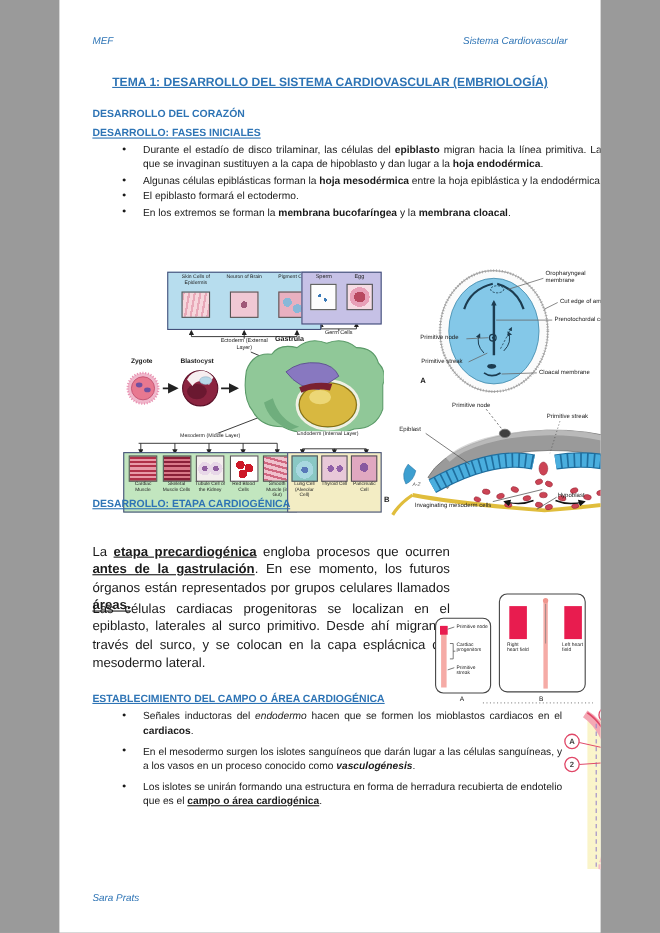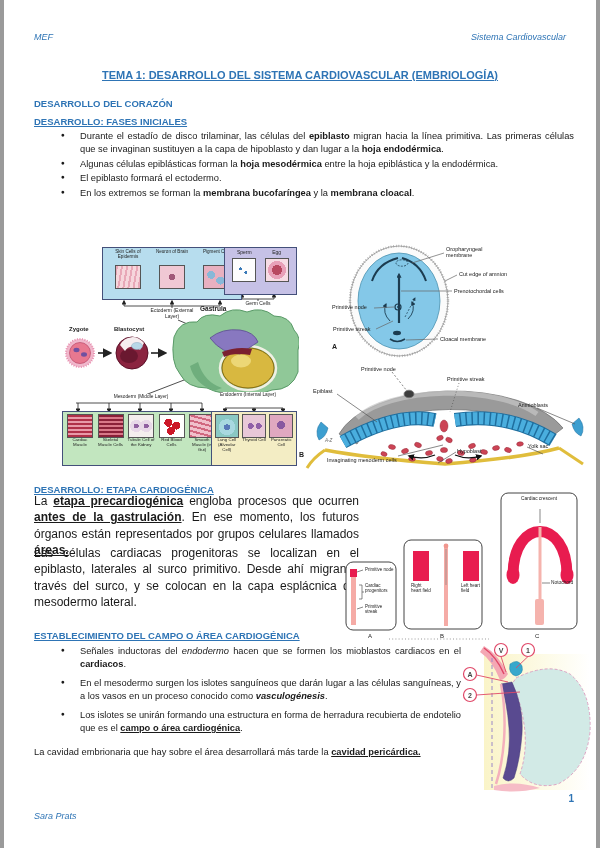--- a/index.html
+++ b/index.html
@@ -1,16 +1,16 @@
 <!DOCTYPE html>
 <html><head>
 <meta charset="utf-8">
 <style>
   html,body{margin:0;padding:0;background:#9a9a9a;}
-  .page{position:relative;width:592px;height:848px;background:#ffffff;margin:0 auto;
+  .page{position:relative;width:492px;height:848px;background:#ffffff;margin:0 auto;
         font-family:"Liberation Sans",sans-serif;color:#1a1a1a;overflow:hidden;}
   .abs{position:absolute;}
   .hdr{font-style:italic;font-size:9px;color:#2E74B5;}
   .title{top:69px;left:0;width:100%;text-align:center;font-size:11px;font-weight:bold;color:#2E74B5;}
   .title span{text-decoration:underline;}
   .sechead{font-size:9.5px;font-weight:bold;color:#2E74B5;}
   .sechead.ul{text-decoration:underline;}
   .li{position:relative;padding-left:21px;text-align:justify;font-size:9.3px;line-height:13.4px;margin-bottom:1px;}
   .li .dot{position:absolute;left:2px;top:0;}
   .li .dot::before{content:"●";font-size:6.5px;position:relative;top:-2px;}
@@ -311,21 +311,21 @@
     <div class="fl" style="left:150px;top:14px;width:55px;font-size:5.5px;">Primitive streak</div>
     <div class="fl" style="left:16px;top:26px;width:35px;font-size:5.5px;">Epiblast</div>
     <div class="fl" style="left:221px;top:40px;width:50px;font-size:5.5px;">Amnioblasts</div>
     <div class="fl" style="left:231px;top:81px;width:35px;font-size:5.5px;">Yolk sac</div>
     <div class="fl" style="left:160px;top:86px;width:40px;font-size:5.5px;">Hypoblast</div>
     <div class="fl" style="left:30px;top:95px;width:110px;font-size:5.5px;">Invaginating mesoderm cells</div>
     <div class="fl" style="left:28px;top:76px;font-size:4.5px;font-style:italic;color:#666;">A-Z</div>
     <div class="fl" style="left:2px;top:89px;font-size:7px;font-weight:bold;">B</div>
   </div>
 
-  <div class="abs sechead ul" style="left:30px;top:484px;">DESARROLLO: ETAPA CARDIOGÉNICA</div>
+  <div class="abs sechead ul" style="left:30px;top:453px;">DESARROLLO: ETAPA CARDIOGÉNICA</div>
   <div class="abs para" style="left:30px;top:493px;width:325px;"><span>La </span><span class="b u">etapa precardiogénica</span><span> engloba procesos que ocurren </span><span class="b u">antes de la gastrulación</span><span>. En ese momento, los futuros órganos están representados por grupos celulares llamados </span><span class="b u">áreas.</span></div>
   <div class="abs para" style="left:30px;top:545px;width:325px;"><span>Las células cardiacas progenitoras se localizan en el epiblasto, laterales al surco primitivo. Desde ahí migran a través del surco, y se colocan en la capa esplácnica del mesodermo lateral.</span></div>
 
   <div class="fig" style="left:340px;top:487px;width:248px;height:158px;">
     <svg width="248" height="158" viewBox="0 0 248 158">
 
       <rect x="2" y="75" width="50" height="68" rx="7" fill="#fff" stroke="#444" stroke-width="1"></rect>
       <rect x="7" y="82" width="5" height="56" fill="#f5aba6"></rect>
       <rect x="6" y="82" width="7" height="8" fill="#e81c4f"></rect>
       <g stroke="#555" stroke-width="0.7" fill="none">
@@ -362,21 +362,20 @@
     <div class="fl" style="left:207px;top:93px;width:26px;font-size:4.8px;">Notochord</div>
     <div class="fl" style="left:191px;top:146px;font-size:6px;">C</div>
   </div>
 
   <div class="abs sechead ul" style="left:30px;top:630px;">ESTABLECIMIENTO DEL CAMPO O ÁREA CARDIOGÉNICA</div>
   <div class="abs" style="left:55px;top:645px;width:402px;">
     <div class="li li2"><span class="dot"></span><span><span>Señales inductoras del </span><span class="i">endodermo</span><span> hacen que se formen los mioblastos cardiacos en el </span><span class="b">cardiacos</span><span>.</span></span></div>
     <div class="li li2"><span class="dot"></span><span><span>En el mesodermo surgen los islotes sanguíneos que darán lugar a las células sanguíneas, y a los vasos en un proceso conocido como </span><span class="b i">vasculogénesis</span><span>.</span></span></div>
     <div class="li li2"><span class="dot"></span><span><span>Los islotes se unirán formando una estructura en forma de herradura recubierta de endotelio que es el </span><span class="b u">campo o área cardiogénica</span><span>.</span></span></div>
   </div>
-  <div class="abs closing" style="left:30px;top:747px;"><span>La cavidad embrionaria que hay sobre el área desarrollará más tarde la </span><span class="b u">cavidad pericárdica.</span></div>
 
   <div class="fig" style="left:452px;top:638px;width:142px;height:158px;">
     <svg width="142" height="158" viewBox="0 0 142 158">
       <defs>
         <linearGradient id="gy" x1="0" y1="0" x2="1" y2="0">
           <stop offset="0" stop-color="#faf4c8"></stop>
             <stop offset="0.6" stop-color="#fdfbe8"></stop>
             <stop offset="1" stop-color="#ffffff"></stop>
         </linearGradient>
       </defs>

